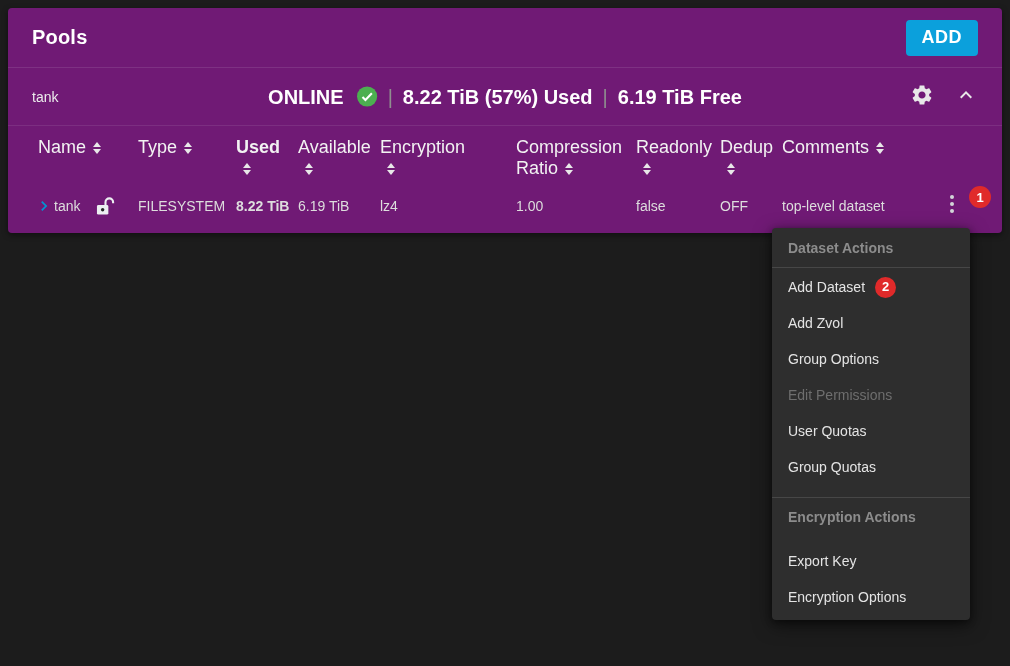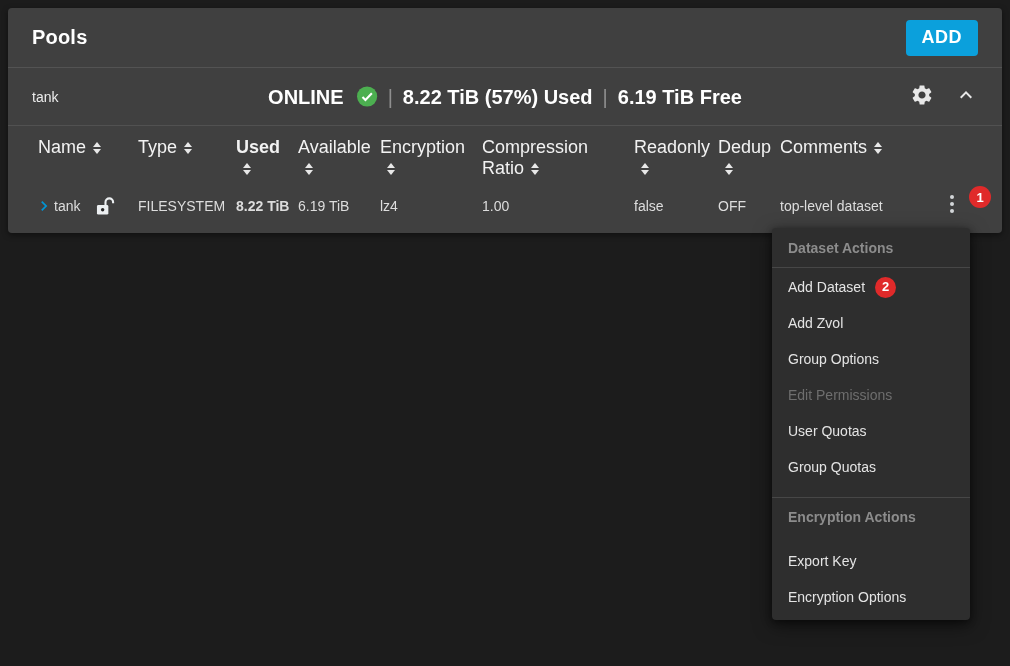--- a/index.html
+++ b/index.html
@@ -8,21 +8,21 @@
     position:relative;
     background:#1c1c1c;
     font-family:"Liberation Sans", sans-serif;
     overflow:hidden;
     color:#e0e0e0;
   }
 
   
   .card {
     position:absolute; left:8px; top:8px; width:994px; height:225px;
-    background:#404040; border-radius:4px;
+    background:#701a75; border-radius:4px;
     box-shadow:0 2px 6px rgba(0,0,0,.45);
   }
   .card-header {
     height:59px; display:flex; align-items:center;
     justify-content:space-between; padding:0 24px;
   }
   .card-title { font-size:20px; font-weight:700; color:#ffffff; letter-spacing:.2px; }
   .add-btn {
     background:#0ba0dc; color:#ffffff; border:none; border-radius:4px;
     font-family:"Liberation Sans",sans-serif;
@@ -45,22 +45,22 @@
   .pool-status .sep { color:#8f8f8f; font-weight:400; padding:0 10px; }
   .icon-check { display:inline-flex; }
   .pool-actions { margin-left:auto; display:flex; align-items:center; gap:20px; }
   .icon-btn { background:none; border:none; cursor:pointer; display:inline-flex; padding:0; }
 
   
   .tbl { border-top:1px solid rgba(255,255,255,.09); padding-left:30px; }
   .thead { display:flex; padding-top:11px; font-size:18px; color:#f2f2f2; line-height:21px; }
   .trow  { display:flex; align-items:center; height:48px; margin-top:3px; font-size:14px; color:#dddddd; }
   .c-name{width:100px;} .c-type{width:98px;} .c-used{width:62px;font-weight:bold;}
-  .c-avail{width:82px;} .c-comp{width:102px;} .c-ratio{width:120px;}
-  .c-ro{width:84px;margin-left:32px;} .c-dedup{width:62px;} .c-comments{flex:1;}
+  .c-avail{width:82px;} .c-comp{width:102px;} .c-ratio{width:120px;margin-left:34px;}
+  .c-ro{width:84px;} .c-dedup{width:62px;} .c-comments{flex:1;}
   .thead > div { padding-right:12px; cursor:pointer; }
   .sort {
     display:inline-block; vertical-align:middle; margin-left:7px; width:9px;
   }
   .sort i { display:block; width:0; height:0;
     border-left:4.5px solid transparent; border-right:4.5px solid transparent; }
   .sort .up   { border-bottom:5px solid #e8e8e8; margin-bottom:2px; }
   .sort .down { border-top:5px solid #e8e8e8; }
   .name-cell { display:flex; align-items:center; }
   .name-cell .expand { display:inline-flex; cursor:pointer; margin-left:-4px; }

